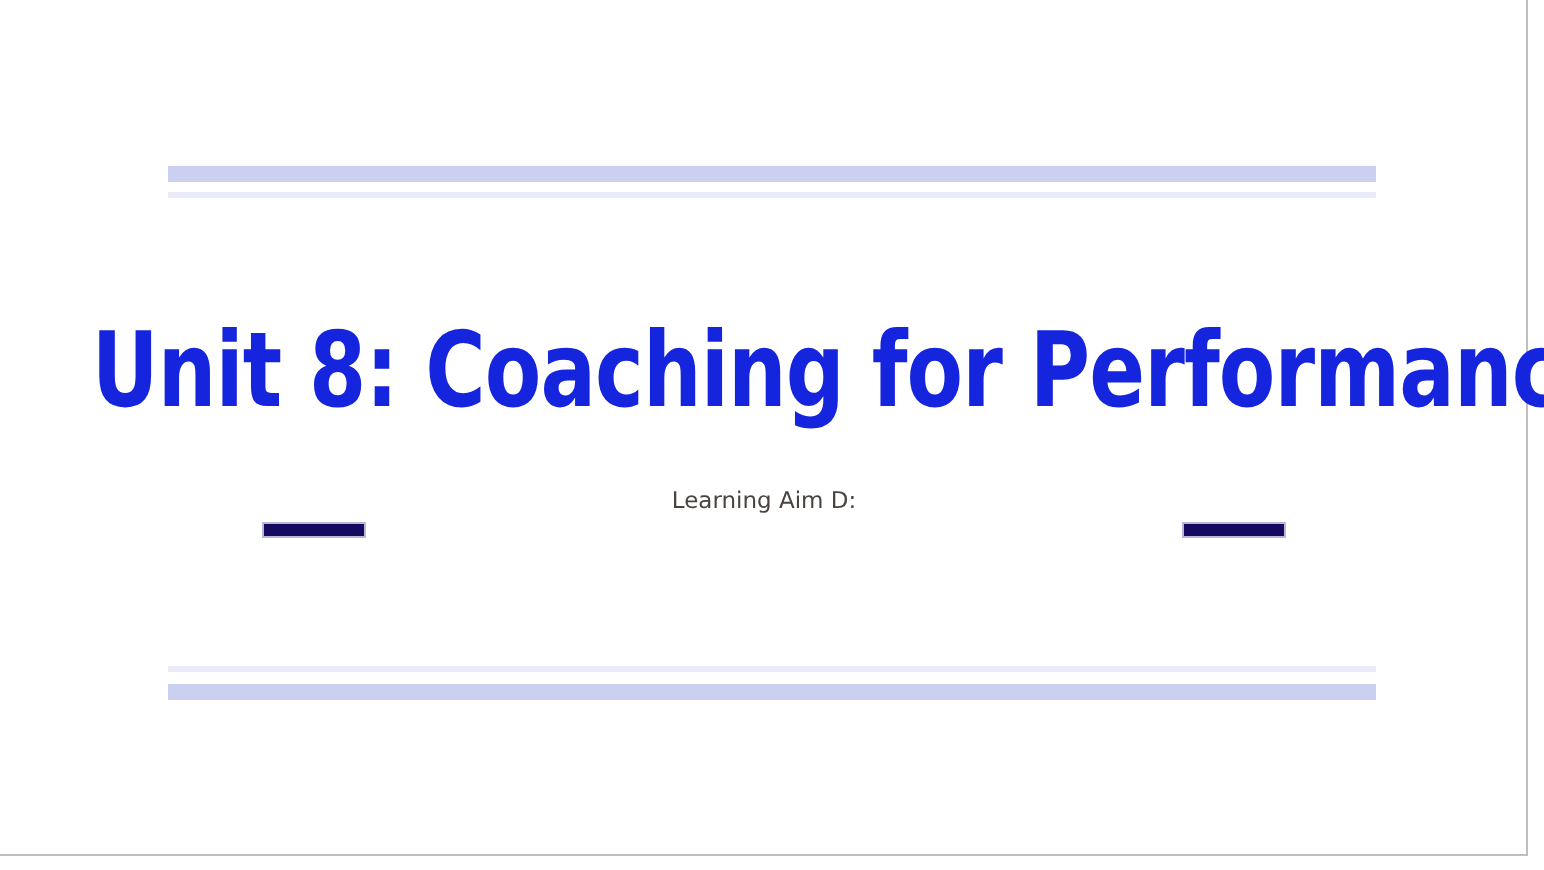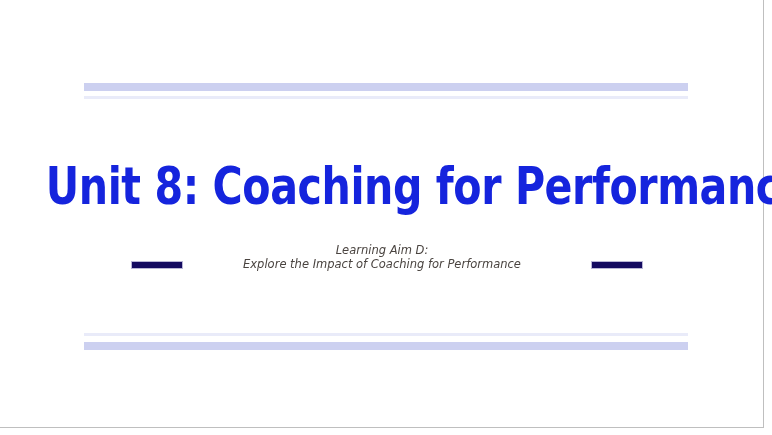--- a/index.html
+++ b/index.html
@@ -73,21 +73,20 @@
     white-space: nowrap;
   }
 
   
   .subtitle-row {
     position: absolute;
     left: 0;
     top: 243px;
     width: 685px;
     height: 34px;
-    font-style: italic;
   }
 
   .subtitle-text {
     position: absolute;
     left: 0;
     top: 0;
     width: 764px;
     text-align: center;
     color: #4a4440;
     font-size: 11.5px;
@@ -120,21 +119,20 @@
 
   <div class="title-block">
     <h1 class="slide-title">Unit 8: Coaching for Performance</h1>
   </div>
 
   <div class="subtitle-row">
     <div class="accent-dash accent-dash-left"></div>
 
     <div class="subtitle-text">
       <span class="subtitle-line">Learning Aim D:</span>
-      <span class="subtitle-line">Explore the Impact of Coaching for Performance</span>
     </div>
 
     <div class="accent-dash accent-dash-right"></div>
   </div>
 
   <div class="rule rule-thin rule-bot-thin"></div>
   <div class="rule rule-thick rule-bot-thick"></div>
 
 </div>
 

